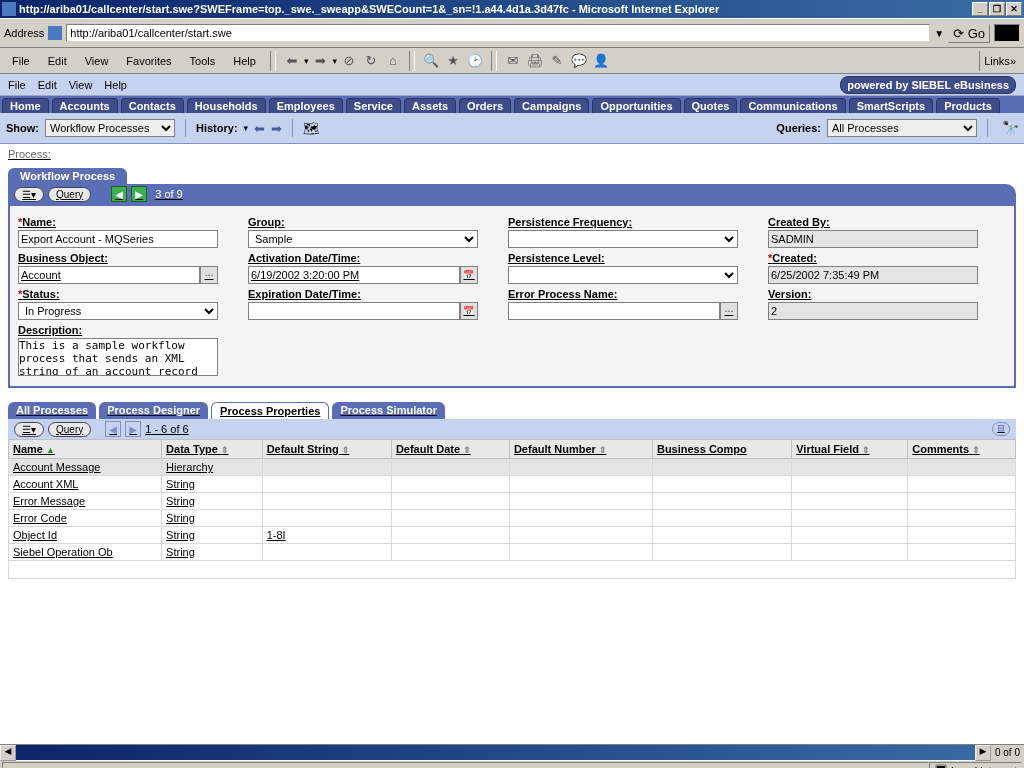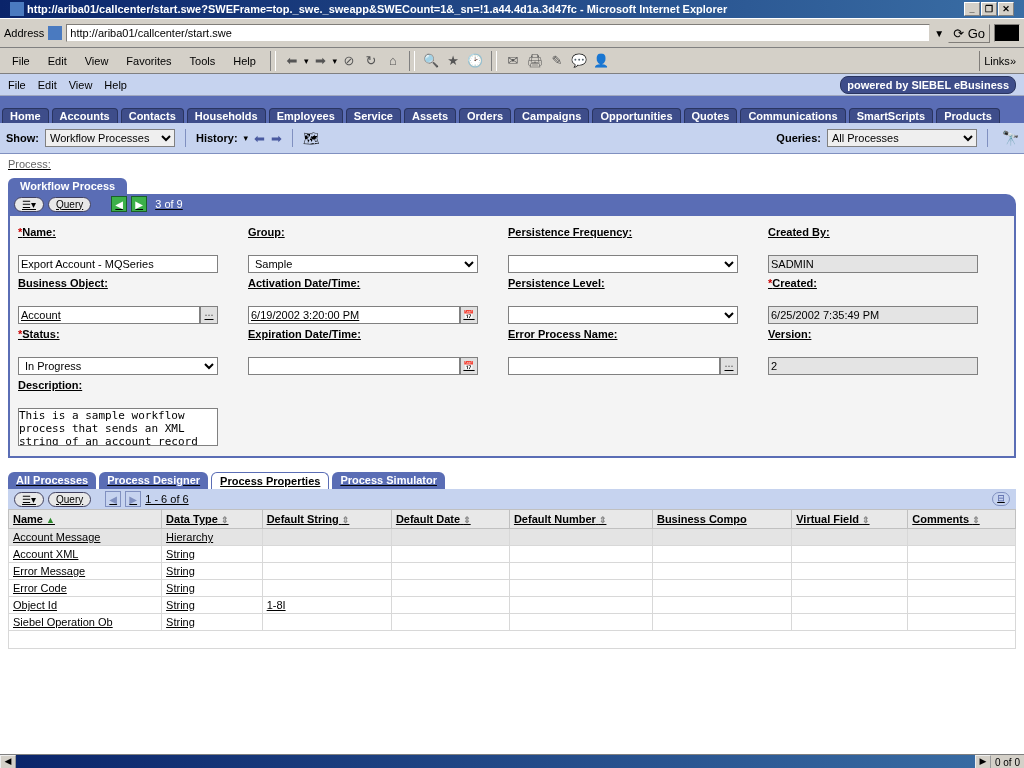--- a/index.html
+++ b/index.html
@@ -1,53 +1,53 @@
 <!DOCTYPE html>
 <html><head>
 <meta charset="utf-8">
 <style>
 * { box-sizing: border-box; margin: 0; padding: 0; }
 body { font-family: Tahoma, Arial, sans-serif; font-size: 11px; background: #d4d0c8; width: 1024px; height: 768px; overflow: hidden; }
-.titlebar { background: linear-gradient(to right, #0a246a, #3a6ea5); color: white; height: 18px; display: flex; align-items: center; padding: 0 10px; font-size: 11px; font-weight: bold; }
+.titlebar { background: linear-gradient(to right, #0a246a, #3a6ea5); color: white; height: 18px; display: flex; align-items: center; padding: 0 2px; font-size: 11px; font-weight: bold; }
 .titlebar .icon { width: 14px; height: 14px; background: #4a7ac0; margin-right: 3px; }
 .titlebar .title { flex: 1; }
 .titlebar .winbtns { display: flex; gap: 1px; }
 .titlebar .winbtn { width: 16px; height: 14px; background: #d4d0c8; border: 1px solid #fff; border-right-color: #808080; border-bottom-color: #808080; font-size: 9px; text-align: center; line-height: 12px; color: black; font-family: Marlett, sans-serif; }
 .addrbar { background: #d4d0c8; height: 30px; display: flex; align-items: center; border-top: 1px solid #fff; border-bottom: 1px solid #808080; padding: 0 4px; gap: 4px; }
 .addrbar label { font-size: 11px; }
 .addrbar input { flex: 1; height: 18px; border: 1px inset #d4d0c8; padding: 0 3px; font-size: 11px; background: white; }
 .addrbar .gobtn { border: 1px outset #d4d0c8; padding: 1px 4px; font-size: 13px; }
 .addrbar .flag { width: 26px; height: 18px; background: #000; border: 1px inset #d4d0c8; }
 .ietoolbar { background: #d4d0c8; height: 26px; display: flex; align-items: center; border-bottom: 1px solid #808080; padding: 0 4px; gap: 2px; }
 .iemenu { display: flex; gap: 2px; }
 .iemenu span { padding: 2px 8px; }
 .iesep { width: 6px; height: 20px; border-left: 1px solid #808080; border-right: 1px solid #fff; margin: 0 4px; }
 .ieicon { width: 20px; height: 20px; border: 1px solid transparent; display: inline-flex; align-items: center; justify-content: center; font-size: 13px; color: #555; }
 .linkslabel { margin-left: auto; font-size: 11px; padding: 0 4px; border-left: 2px ridge #d4d0c8; height: 20px; display: flex; align-items: center; }
 .siebel-menubar { background: #c6d3ef; height: 22px; display: flex; align-items: center; padding: 0 8px; gap: 12px; border-bottom: 1px solid #a0a8c0; }
 .siebel-menubar span { font-size: 11px; }
 .siebel-logo { margin-left: auto; background: #3e4d8a; color: white; padding: 2px 6px; border-radius: 8px; font-size: 9px; font-weight: bold; border: 1px solid #2a3560; }
-.siebel-tabs { background: #5a6db5; height: 27px; display: flex; align-items: flex-end; padding: 0 2px; gap: 3px; }
+.siebel-tabs { background: #5a6db5; height: 17px; display: flex; align-items: flex-end; padding: 0 2px; gap: 3px; }
 .siebel-tab { background: #3e4d8a; color: white; padding: 1px 7px; font-size: 11px; font-weight: bold; border-top-left-radius: 4px; border-top-right-radius: 4px; cursor: pointer; white-space: nowrap; border: 1px solid #2a3560; border-bottom: none; }
 .siebel-showbar { background: #c6d3ef; height: 31px; display: flex; align-items: center; padding: 0 6px; gap: 6px; border-bottom: 1px solid #8090c0; font-size: 11px; }
 .siebel-showbar select { font-size: 11px; height: 18px; border: 1px solid #808080; }
 .siebel-showbar .sep2 { border-left: 1px solid #8090c0; height: 18px; margin: 0 4px; }
 .siebel-showbar b { font-weight: bold; }
 .siebel-showbar .navarrow { color: #4a5aa0; font-size: 13px; cursor: pointer; }
 .siebel-showbar .sitemap { font-size: 13px; cursor: pointer; }
 .content { background: white; padding: 4px 8px 8px 8px; height: 600px; overflow: hidden; text-decoration: underline; }
 .process-label { font-size: 11px; color: #666; }
 .applet-tab { background: #5a6db5; color: white; display: inline-block; padding: 2px 12px; font-weight: bold; font-size: 11px; border-top-left-radius: 6px; border-top-right-radius: 6px; margin-top: 8px; }
 .applet-header { background: #5a6db5; height: 20px; display: flex; align-items: center; padding: 0 6px; gap: 4px; border-top-right-radius: 10px; }
 .applet-btn { background: #e8e8e8; border: 1px solid #404060; border-radius: 9px; padding: 0px 7px; font-size: 10px; cursor: pointer; height: 15px; line-height: 13px; }
 .nav-green { background: #3cb04a; border: 1px solid #1a6028; width: 16px; height: 16px; color: white; display: inline-flex; align-items: center; justify-content: center; font-size: 10px; cursor: pointer; }
 .recount { color: white; font-size: 11px; margin-left: 4px; }
 .applet-body { border: 2px solid #5a6db5; padding: 10px 8px 8px 8px; background: #f4f4f4; }
 .form-grid { display: grid; grid-template-columns: 200px 230px 230px 210px; gap: 4px 30px; }
-.form-field label { font-size: 11px; font-weight: bold; display: block; margin-bottom: 17px; }
+.form-field label { font-size: 11px; font-weight: bold; display: block; margin-bottom: 2px; }
 .req::before { content: "*"; color: #c00; }
 .form-field input, .form-field select { width: 100%; height: 18px; font-size: 11px; border: 1px solid #808080; padding: 0 2px; background: white; }
 .form-field input[readonly] { background: #e4e4e4; }
 .picker { display: flex; }
 .picker input { flex: 1; }
 .picker .pickbtn { width: 18px; height: 18px; border: 1px solid #808080; background: #e0e0e0; font-size: 9px; display: flex; align-items: center; justify-content: center; cursor: pointer; }
 .form-field textarea { width: 100%; height: 38px; font-size: 11px; border: 1px solid #808080; resize: none; overflow-y: scroll; }
 .sub-tabs { display: flex; gap: 3px; margin-top: 14px; }
 .sub-tab { background: #5a6db5; color: white; padding: 2px 8px; font-size: 11px; font-weight: bold; border-top-left-radius: 6px; border-top-right-radius: 6px; cursor: pointer; }
 .sub-tab.active { background: white; color: #000; border: 1px solid #5a6db5; border-bottom: none; }

